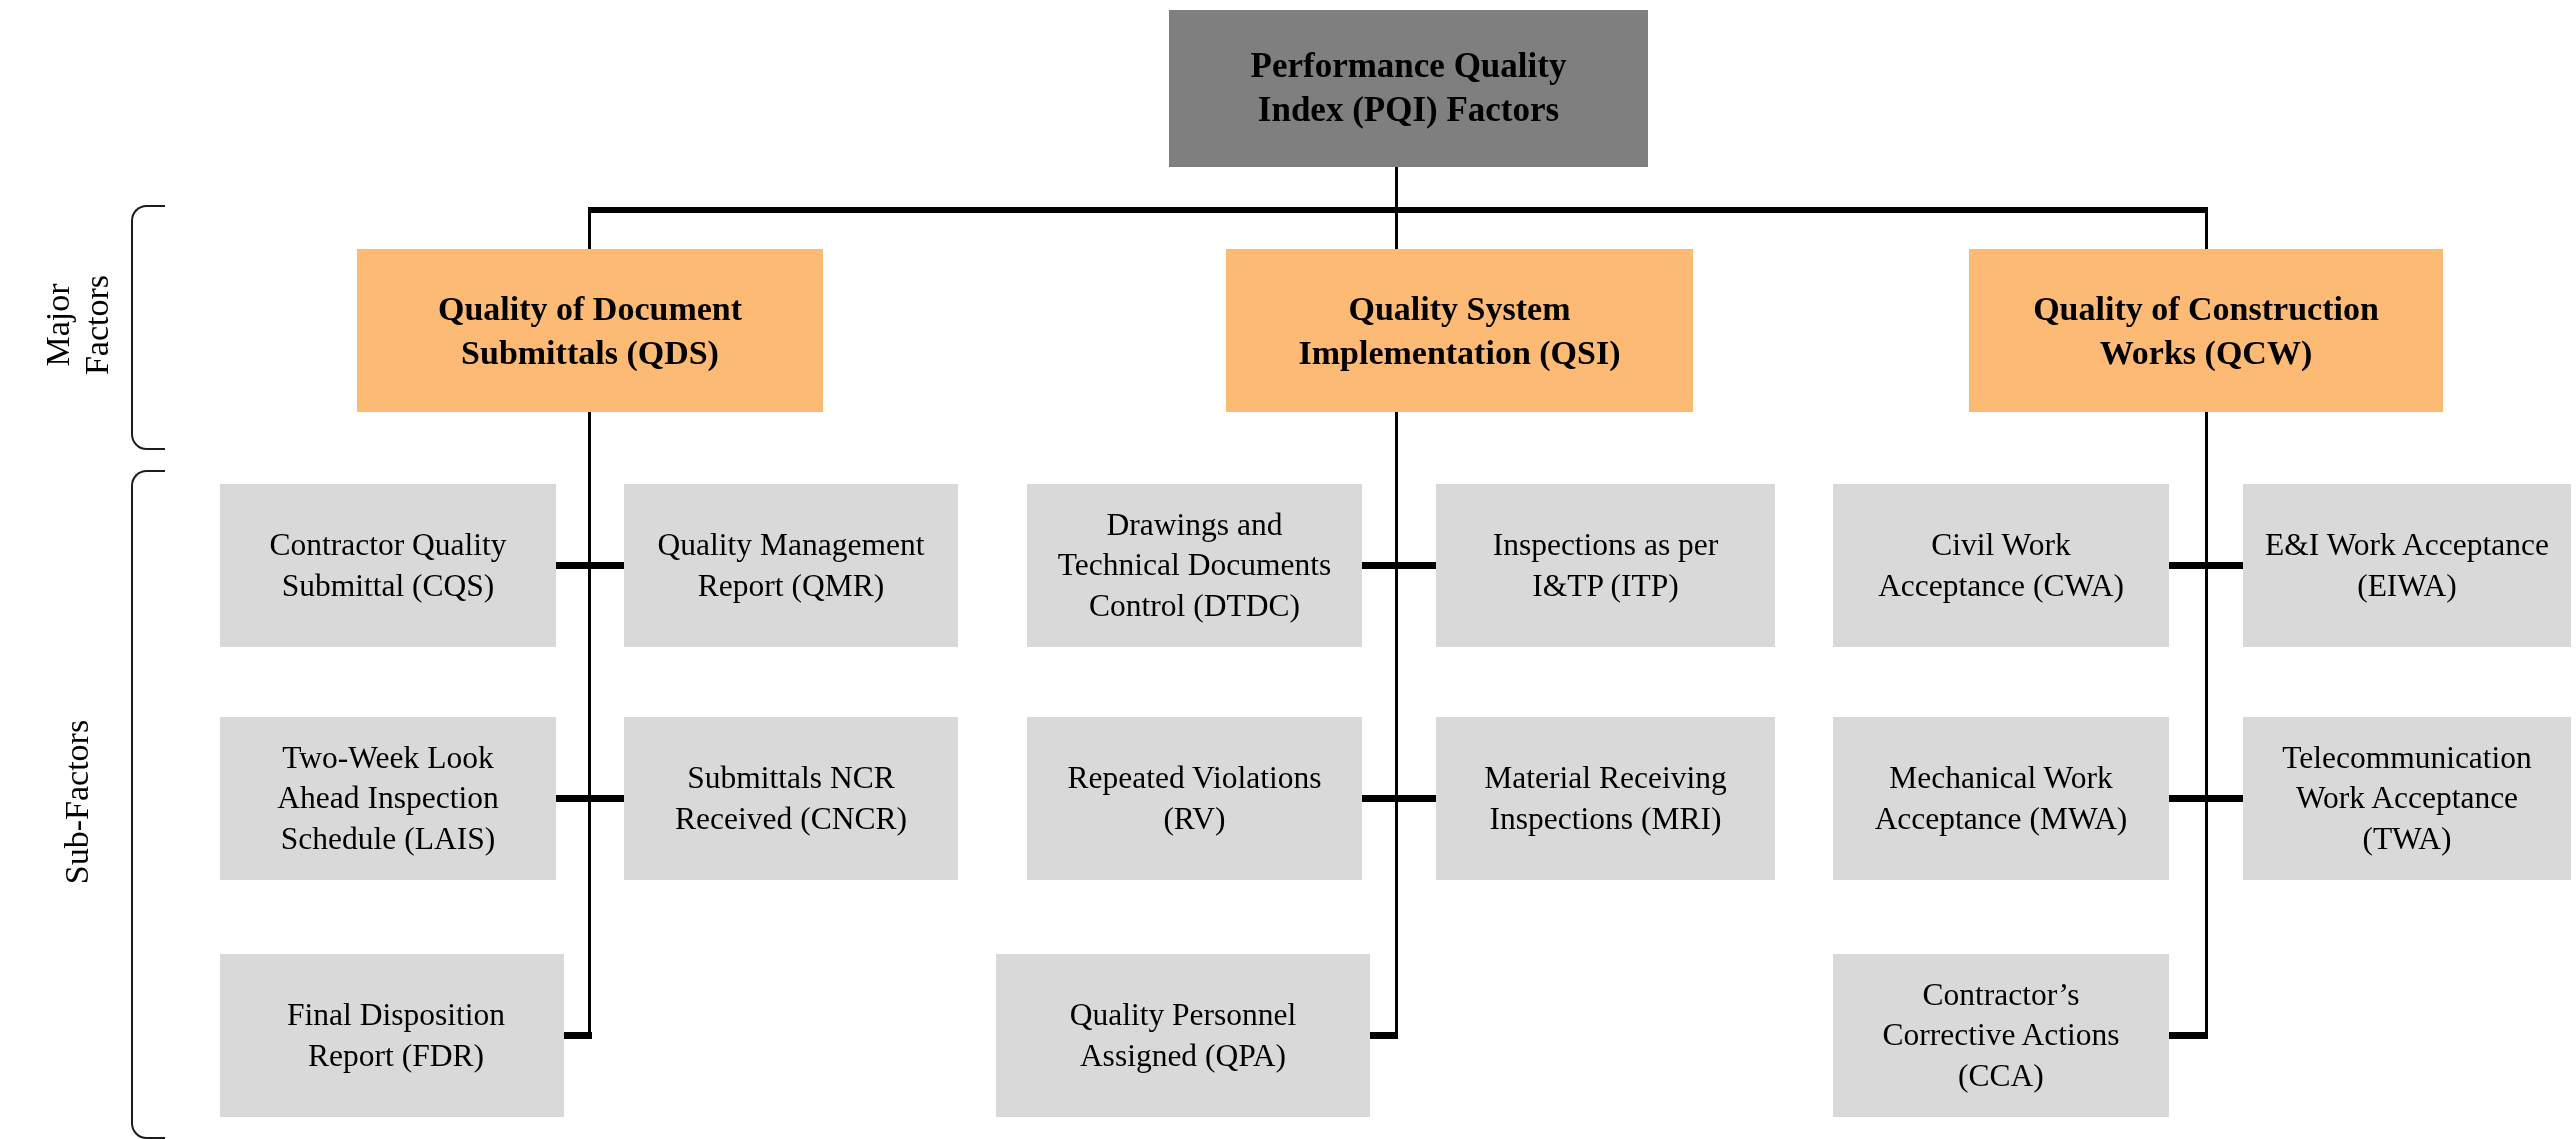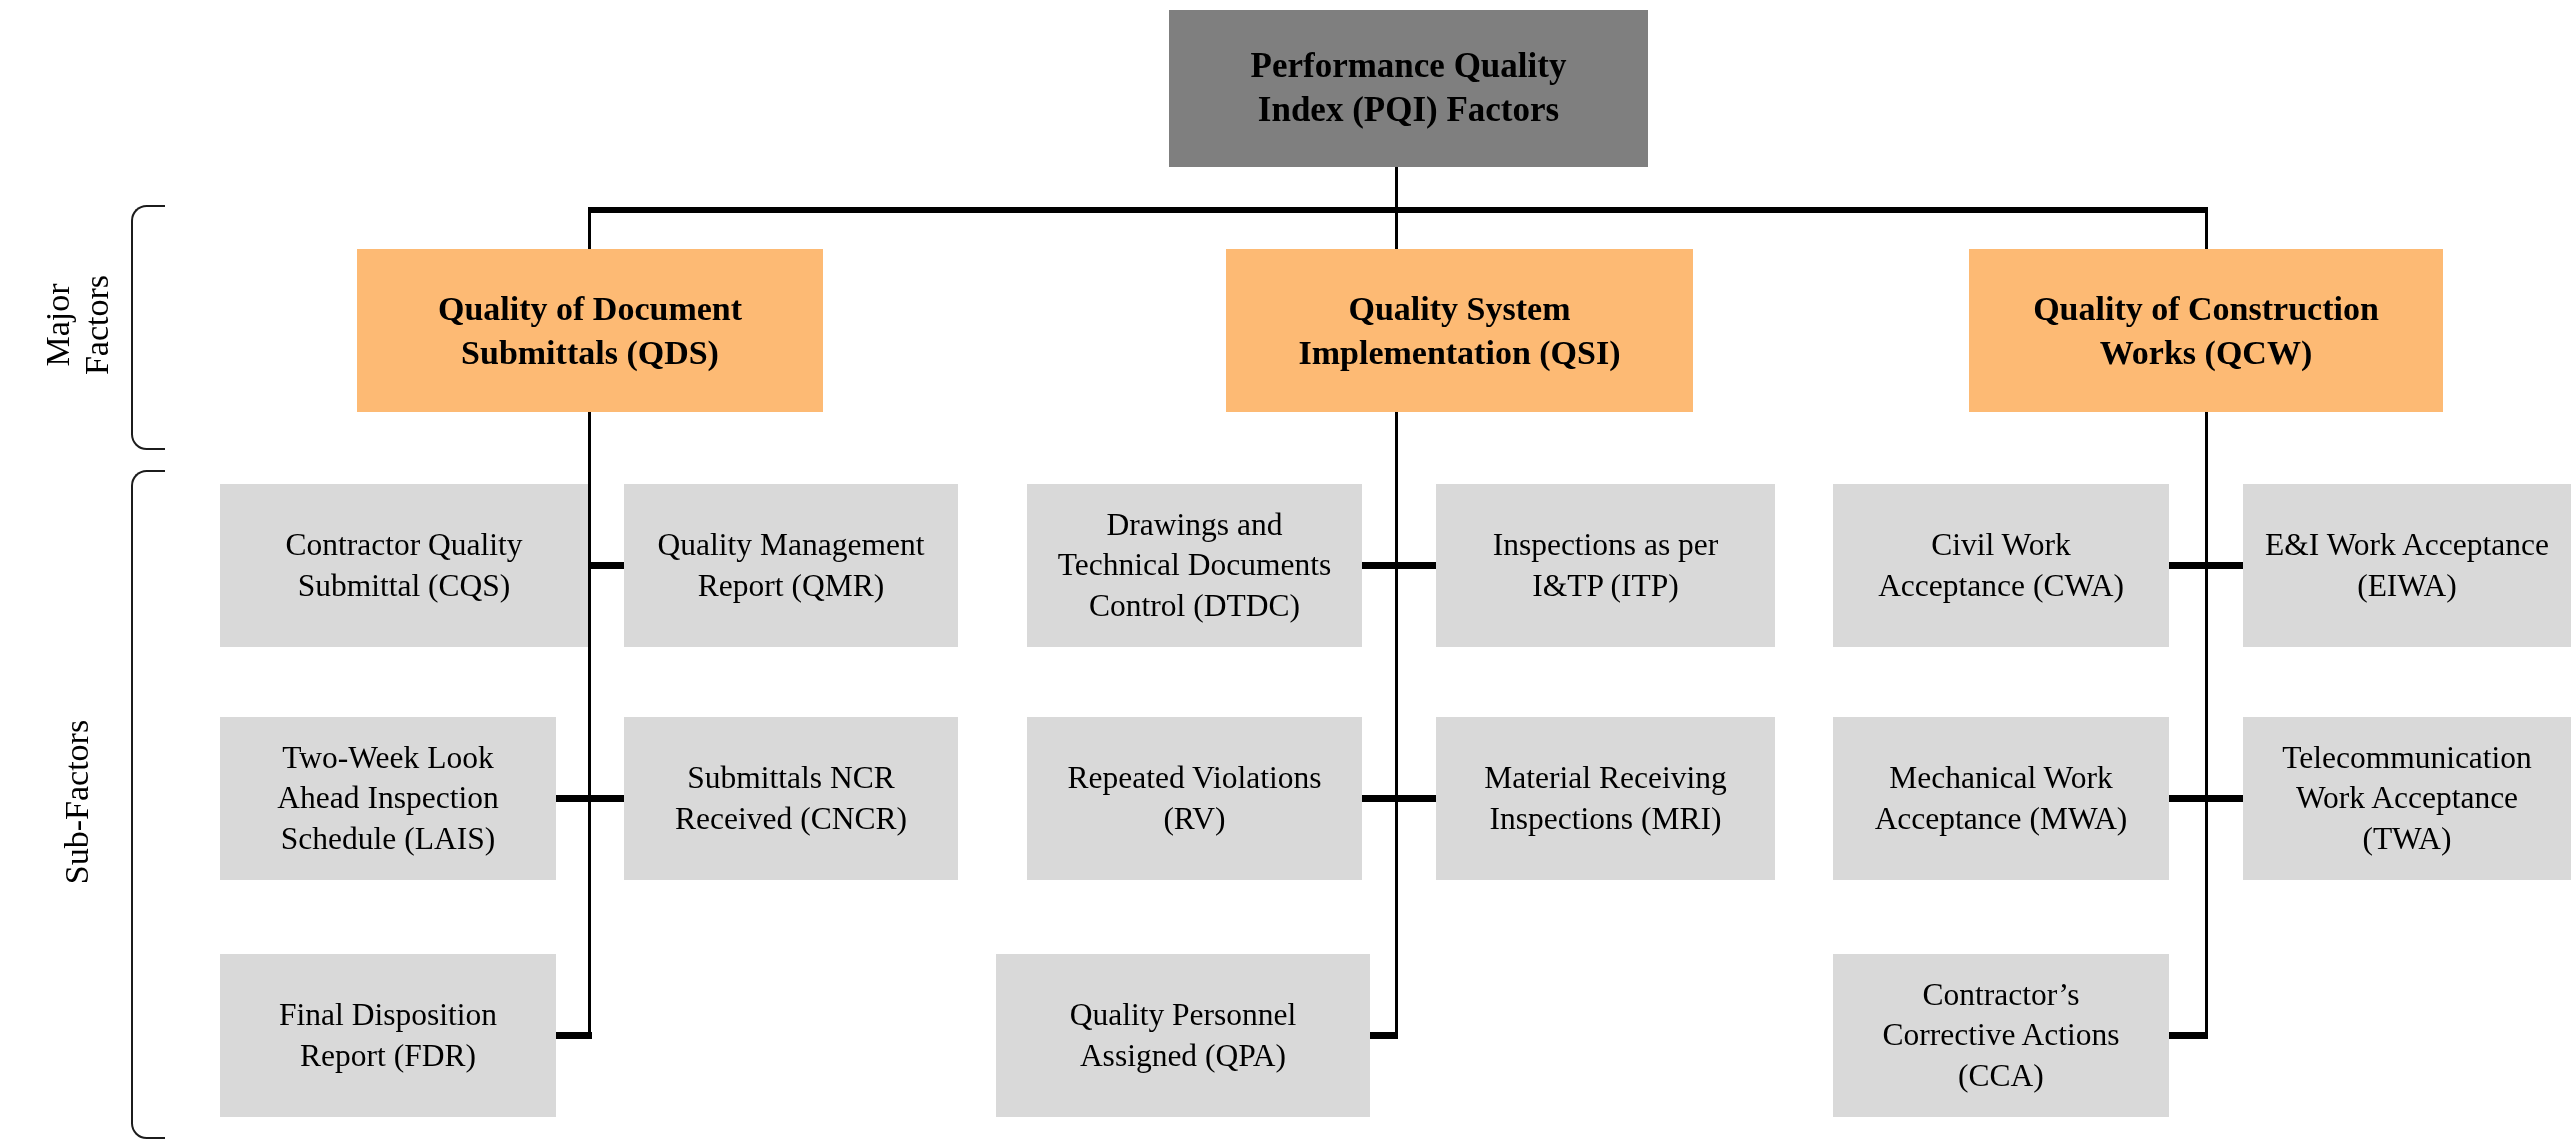--- a/index.html
+++ b/index.html
@@ -83,38 +83,38 @@
   <div class="line" style="left:554px; top:1032px; width:38px; height:6.6px;"></div>
 
   <div class="line" style="left:1360px; top:562px; width:77px; height:6.6px;"></div>
   <div class="line" style="left:1360px; top:795px; width:77px; height:6.6px;"></div>
   <div class="line" style="left:1360px; top:1032px; width:38px; height:6.6px;"></div>
 
   <div class="line" style="left:2167px; top:562px; width:77px; height:6.6px;"></div>
   <div class="line" style="left:2167px; top:795px; width:77px; height:6.6px;"></div>
   <div class="line" style="left:2167px; top:1032px; width:41px; height:6.6px;"></div>
 
-  <div class="box sub-box row1" style="left:220px; width:368px;text-align:center;">
+  <div class="box sub-box row1" style="left:220px; width:336px;text-align:center;">
     <span class="txt">Contractor Quality
 Submittal (CQS)</span>
   </div>
   <div class="box sub-box row1" style="left:624px; width:334px;">
     <span class="txt">Quality Management
 Report (QMR)</span>
   </div>
   <div class="box sub-box row2" style="left:220px; width:336px;">
     <span class="txt">Two-Week Look
 Ahead Inspection
 Schedule (LAIS)</span>
   </div>
   <div class="box sub-box row2" style="left:624px; width:334px;">
     <span class="txt">Submittals NCR
 Received (CNCR)</span>
   </div>
-  <div class="box sub-box row3" style="left:220px; width:336px;">
+  <div class="box sub-box row3" style="left:220px; width:336px;padding-left:8px;">
     <span class="txt">Final Disposition
 Report (FDR)</span>
   </div>
 
   <div class="box sub-box row1" style="left:1027px; width:335px;">
     <span class="txt">Drawings and
 Technical Documents
 Control (DTDC)</span>
   </div>
   <div class="box sub-box row1" style="left:1436px; width:339px;">

